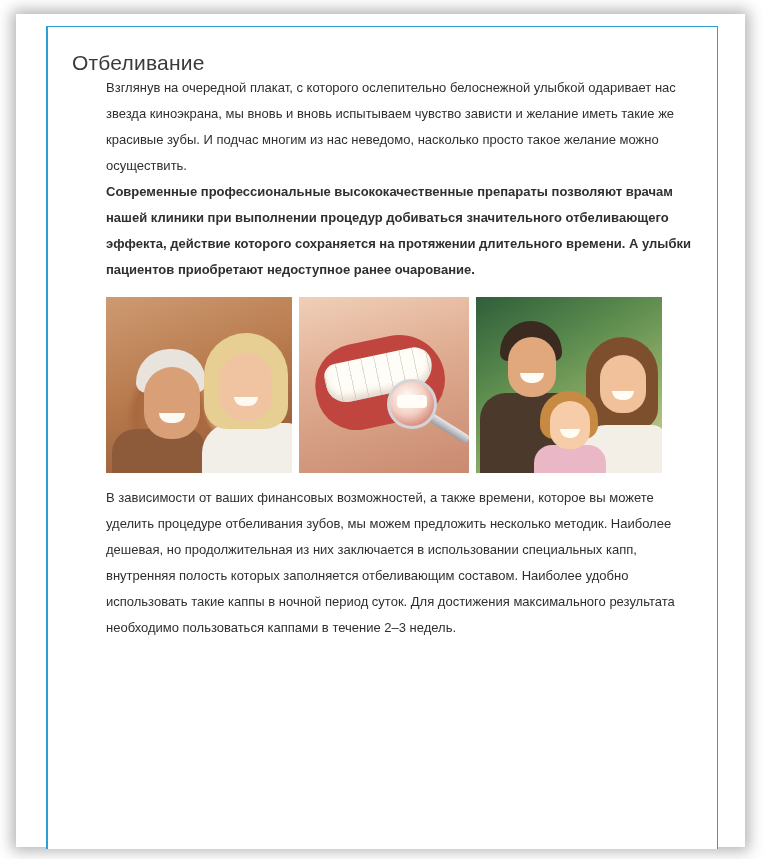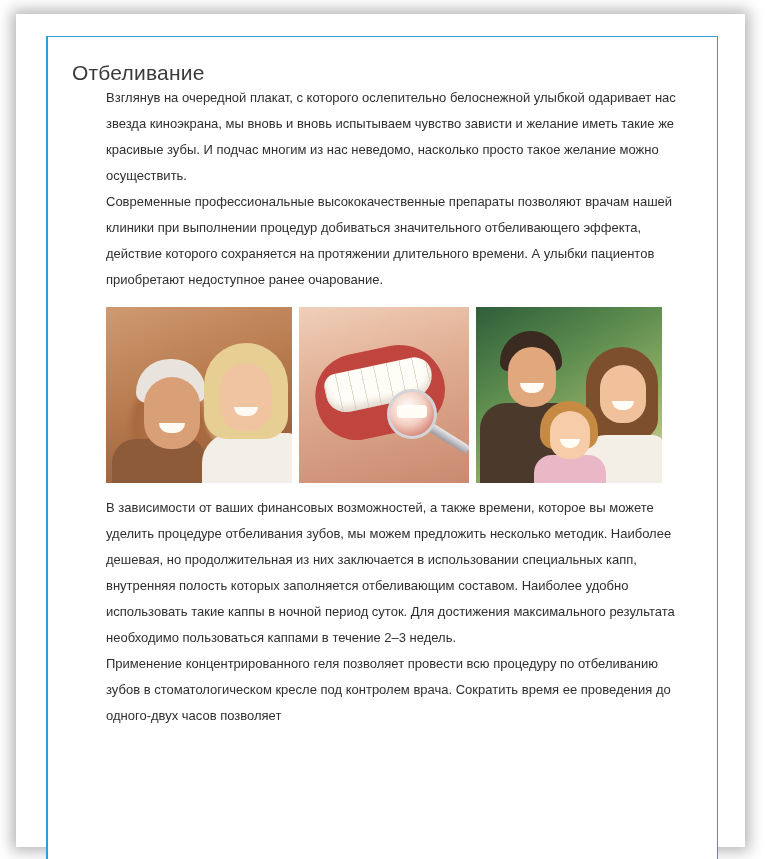--- a/index.html
+++ b/index.html
@@ -29,21 +29,21 @@
     top: 14px;
     width: 729px;
     height: 833px;
     background: #ffffff;
     box-shadow: 0 0 14px 4px rgba(0,0,0,0.30);
   }
 
   .content-card {
     position: absolute;
     left: 46px;
-    top: 36px;
+    top: 26px;
     width: 672px;
     height: 823px;
     background: #ffffff;
     border-left: 2px solid #2e9fd4;
     border-top: 1px solid #2e9fd4;
     border-right: 1px solid #2e9fd4;
     box-sizing: border-box;
     padding: 0;
     overflow: hidden;
   }
@@ -61,21 +61,21 @@
   }
 
   p.para {
     font-size: 13px;
     line-height: 26px;
     color: #2f2f2f;
     margin: 0;
   }
 
   .p1 { margin-top: 34px; }
-  .p2 { margin-top: 30px; }
+  .p2 { margin-top: 30px; font-weight: bold; }
   .p3 { margin-top: 6px; }
   .p4 { margin-top: 28px; }
 
   .photo-strip {
     display: flex;
     gap: 7px;
     margin: 14px 0 12px 58px;
     width: 556px;
   }
 
@@ -281,19 +281,18 @@
         <div class="ph3-girl-shirt"></div>
         <div class="ph3-girl-hair"></div>
         <div class="ph3-girl-face"></div>
         <div class="ph3-girl-smile"></div>
       </div>
 
     </div>
 
     <div class="body-col">
       <p class="para p3">В зависимости от ваших финансовых возможностей, а также времени, которое вы можете уделить процедуре отбеливания зубов, мы можем предложить несколько методик. Наиболее дешевая, но продолжительная из них заключается в использовании специальных капп, внутренняя полость которых заполняется отбеливающим составом. Наиболее удобно использовать такие каппы в ночной период суток. Для достижения максимального результата необходимо пользоваться каппами в течение 2–3 недель.</p>
-      <p class="para p4">Применение концентрированного геля позволяет провести всю процедуру по отбеливанию зубов в стоматологическом кресле под контролем врача. Сократить время ее проведения до одного-двух часов позволяет</p>
     </div>
 
     <div class="fade-bottom"></div>
   </div>
 
 </div>
 
 </body></html>

